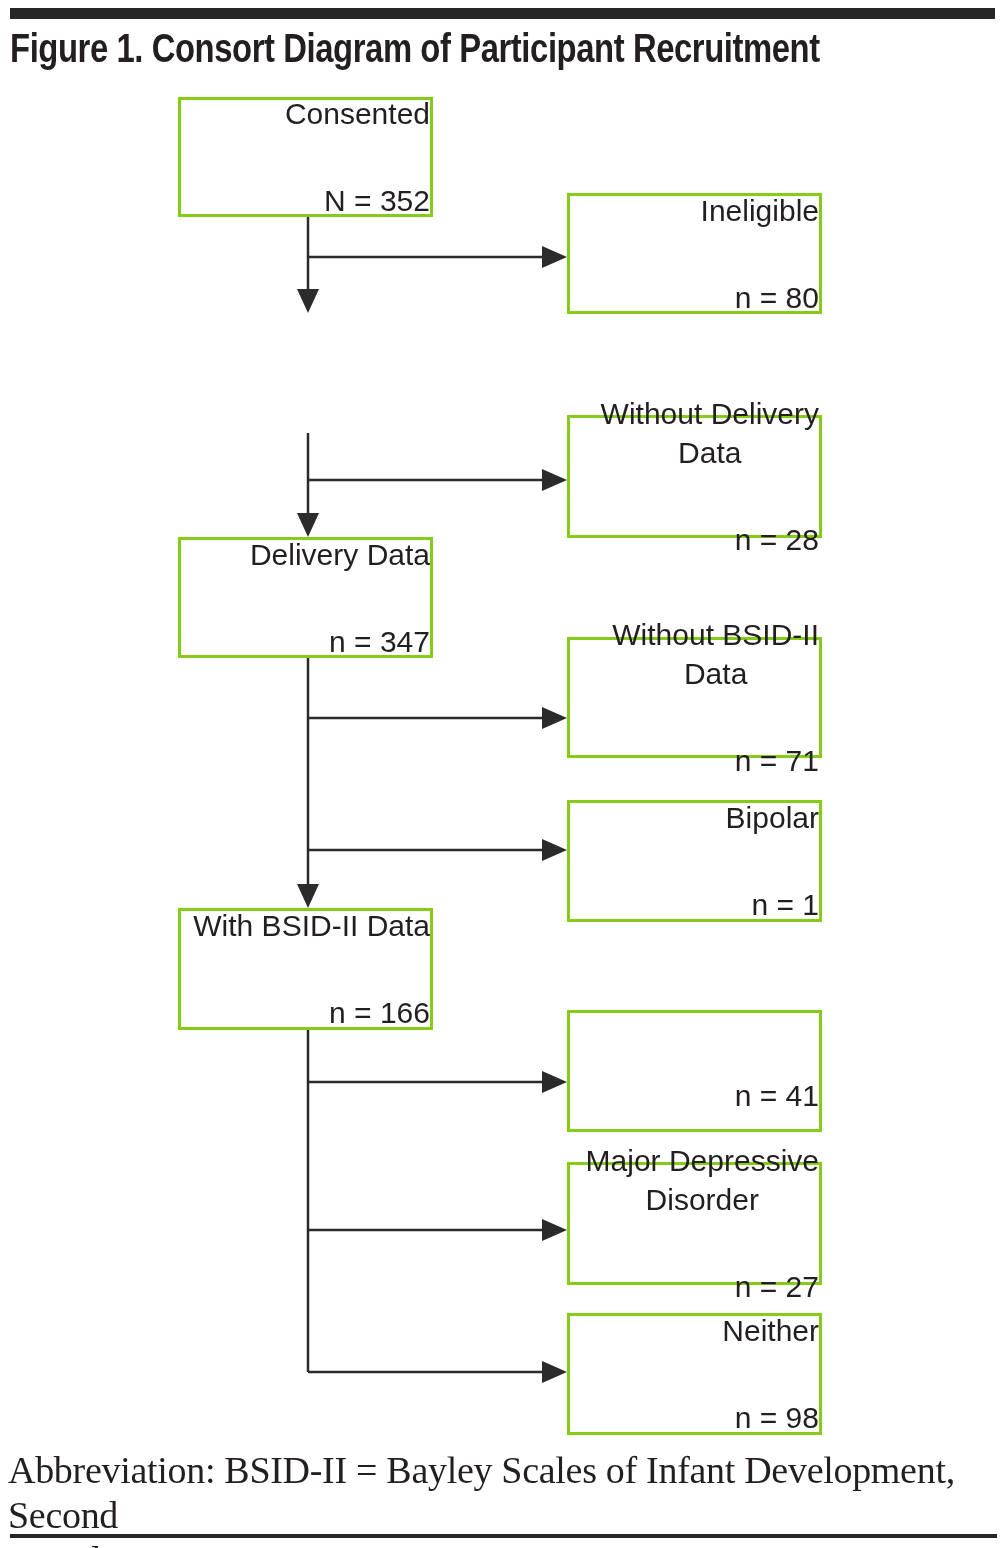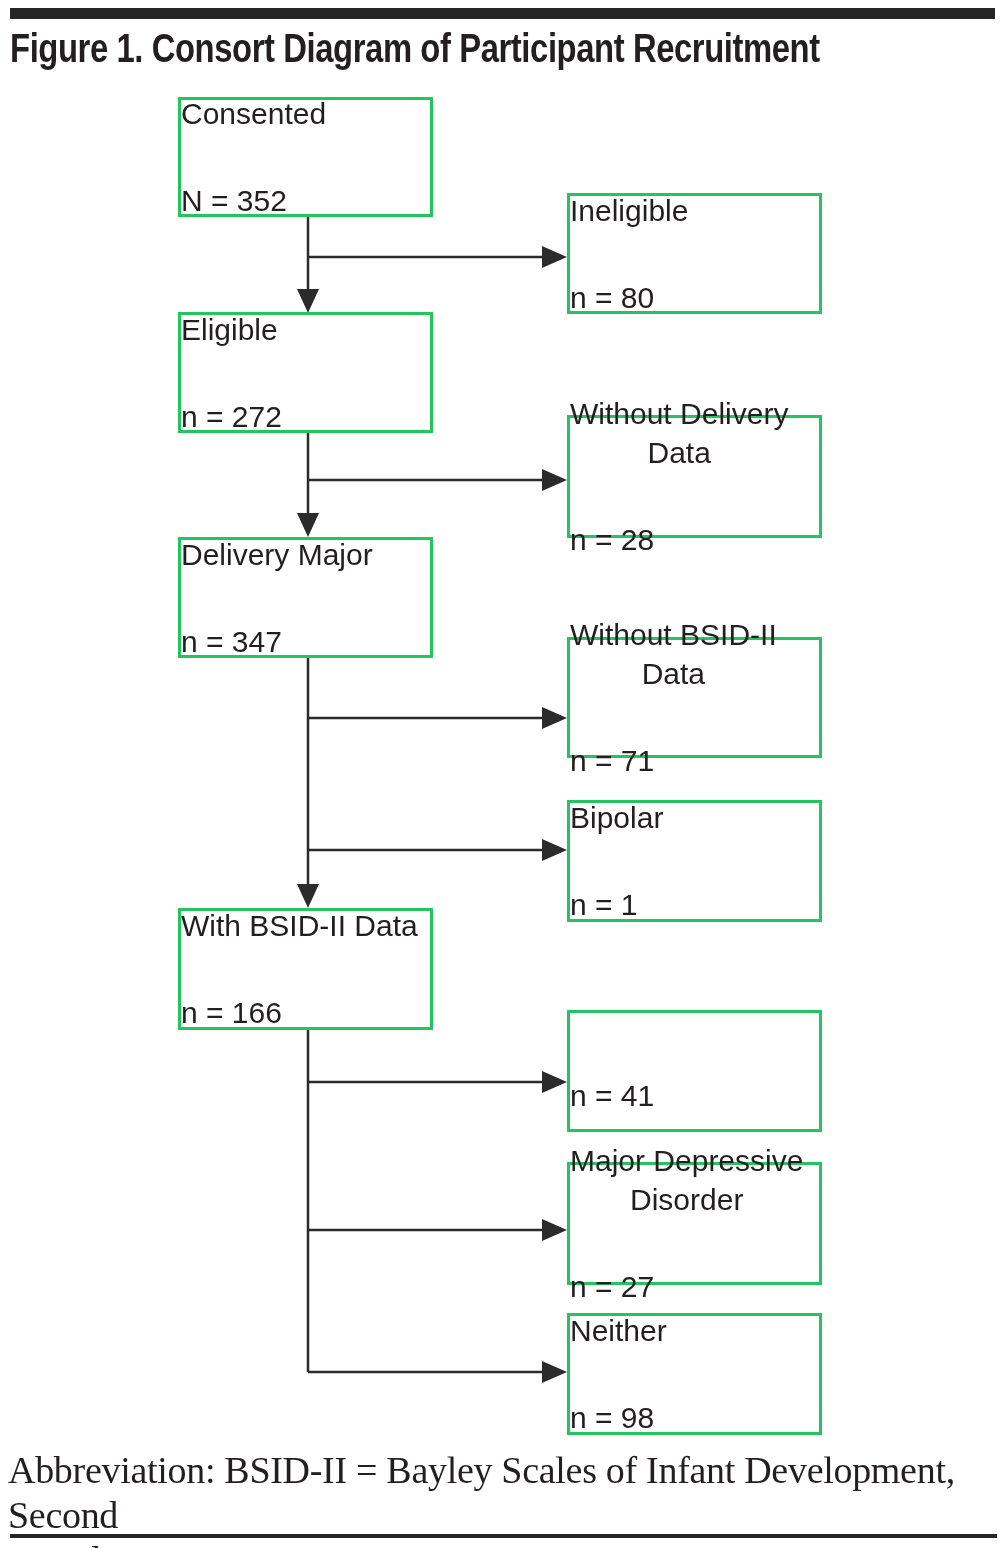--- a/index.html
+++ b/index.html
@@ -19,23 +19,23 @@
   .fig-title{
     position:absolute;left:10px;top:26px;
     font-size:40px;font-weight:bold;letter-spacing:-0.5px;
     color:#231f20;white-space:nowrap;
     transform:scaleX(0.82);transform-origin:left top;
   }
   svg.connectors{position:absolute;left:0;top:0;}
   .box{
     position:absolute;
     width:249px;
-    border:3px solid #22c55e;
+    border:3px solid #84cc16;
     background:#ffffff;
-    display:flex;flex-direction:column;align-items:flex-start;justify-content:center;
+    display:flex;flex-direction:column;align-items:flex-end;justify-content:center;
     text-align:center;
     font-size:30px;line-height:39px;color:#231f20;
   }
   .box .label{white-space:pre-line;}
   .box .count{white-space:nowrap;margin-top:48px;}
   .footnote{
     position:absolute;left:8px;top:1448px;width:980px;
     font-family:"Liberation Serif", serif;
     font-size:38px;line-height:45px;letter-spacing:-0.3px;
     color:#231f20;
@@ -84,26 +84,22 @@
       <polygon points="542,1071 542,1093 567,1082"></polygon>
       <polygon points="542,1219 542,1241 567,1230"></polygon>
       <polygon points="542,1361 542,1383 567,1372"></polygon>
     </g>
   </svg>
 
   <div class="box" style="left:178px;top:97px;height:114px">
     <div class="label">Consented</div>
     <div class="count">N = 352</div>
   </div>
-  <div class="box" style="left:178px;top:312px;height:115px">
-    <div class="label">Eligible</div>
-    <div class="count">n = 272</div>
-  </div>
   <div class="box" style="left:178px;top:537px;height:115px">
-    <div class="label">Delivery Major</div>
+    <div class="label">Delivery Data</div>
     <div class="count">n = 347</div>
   </div>
   <div class="box" style="left:178px;top:908px;height:116px">
     <div class="label">With BSID-II Data</div>
     <div class="count">n = 166</div>
   </div>
 
   <div class="box" style="left:567px;top:193px;height:115px">
     <div class="label">Ineligible</div>
     <div class="count">n = 80</div>

